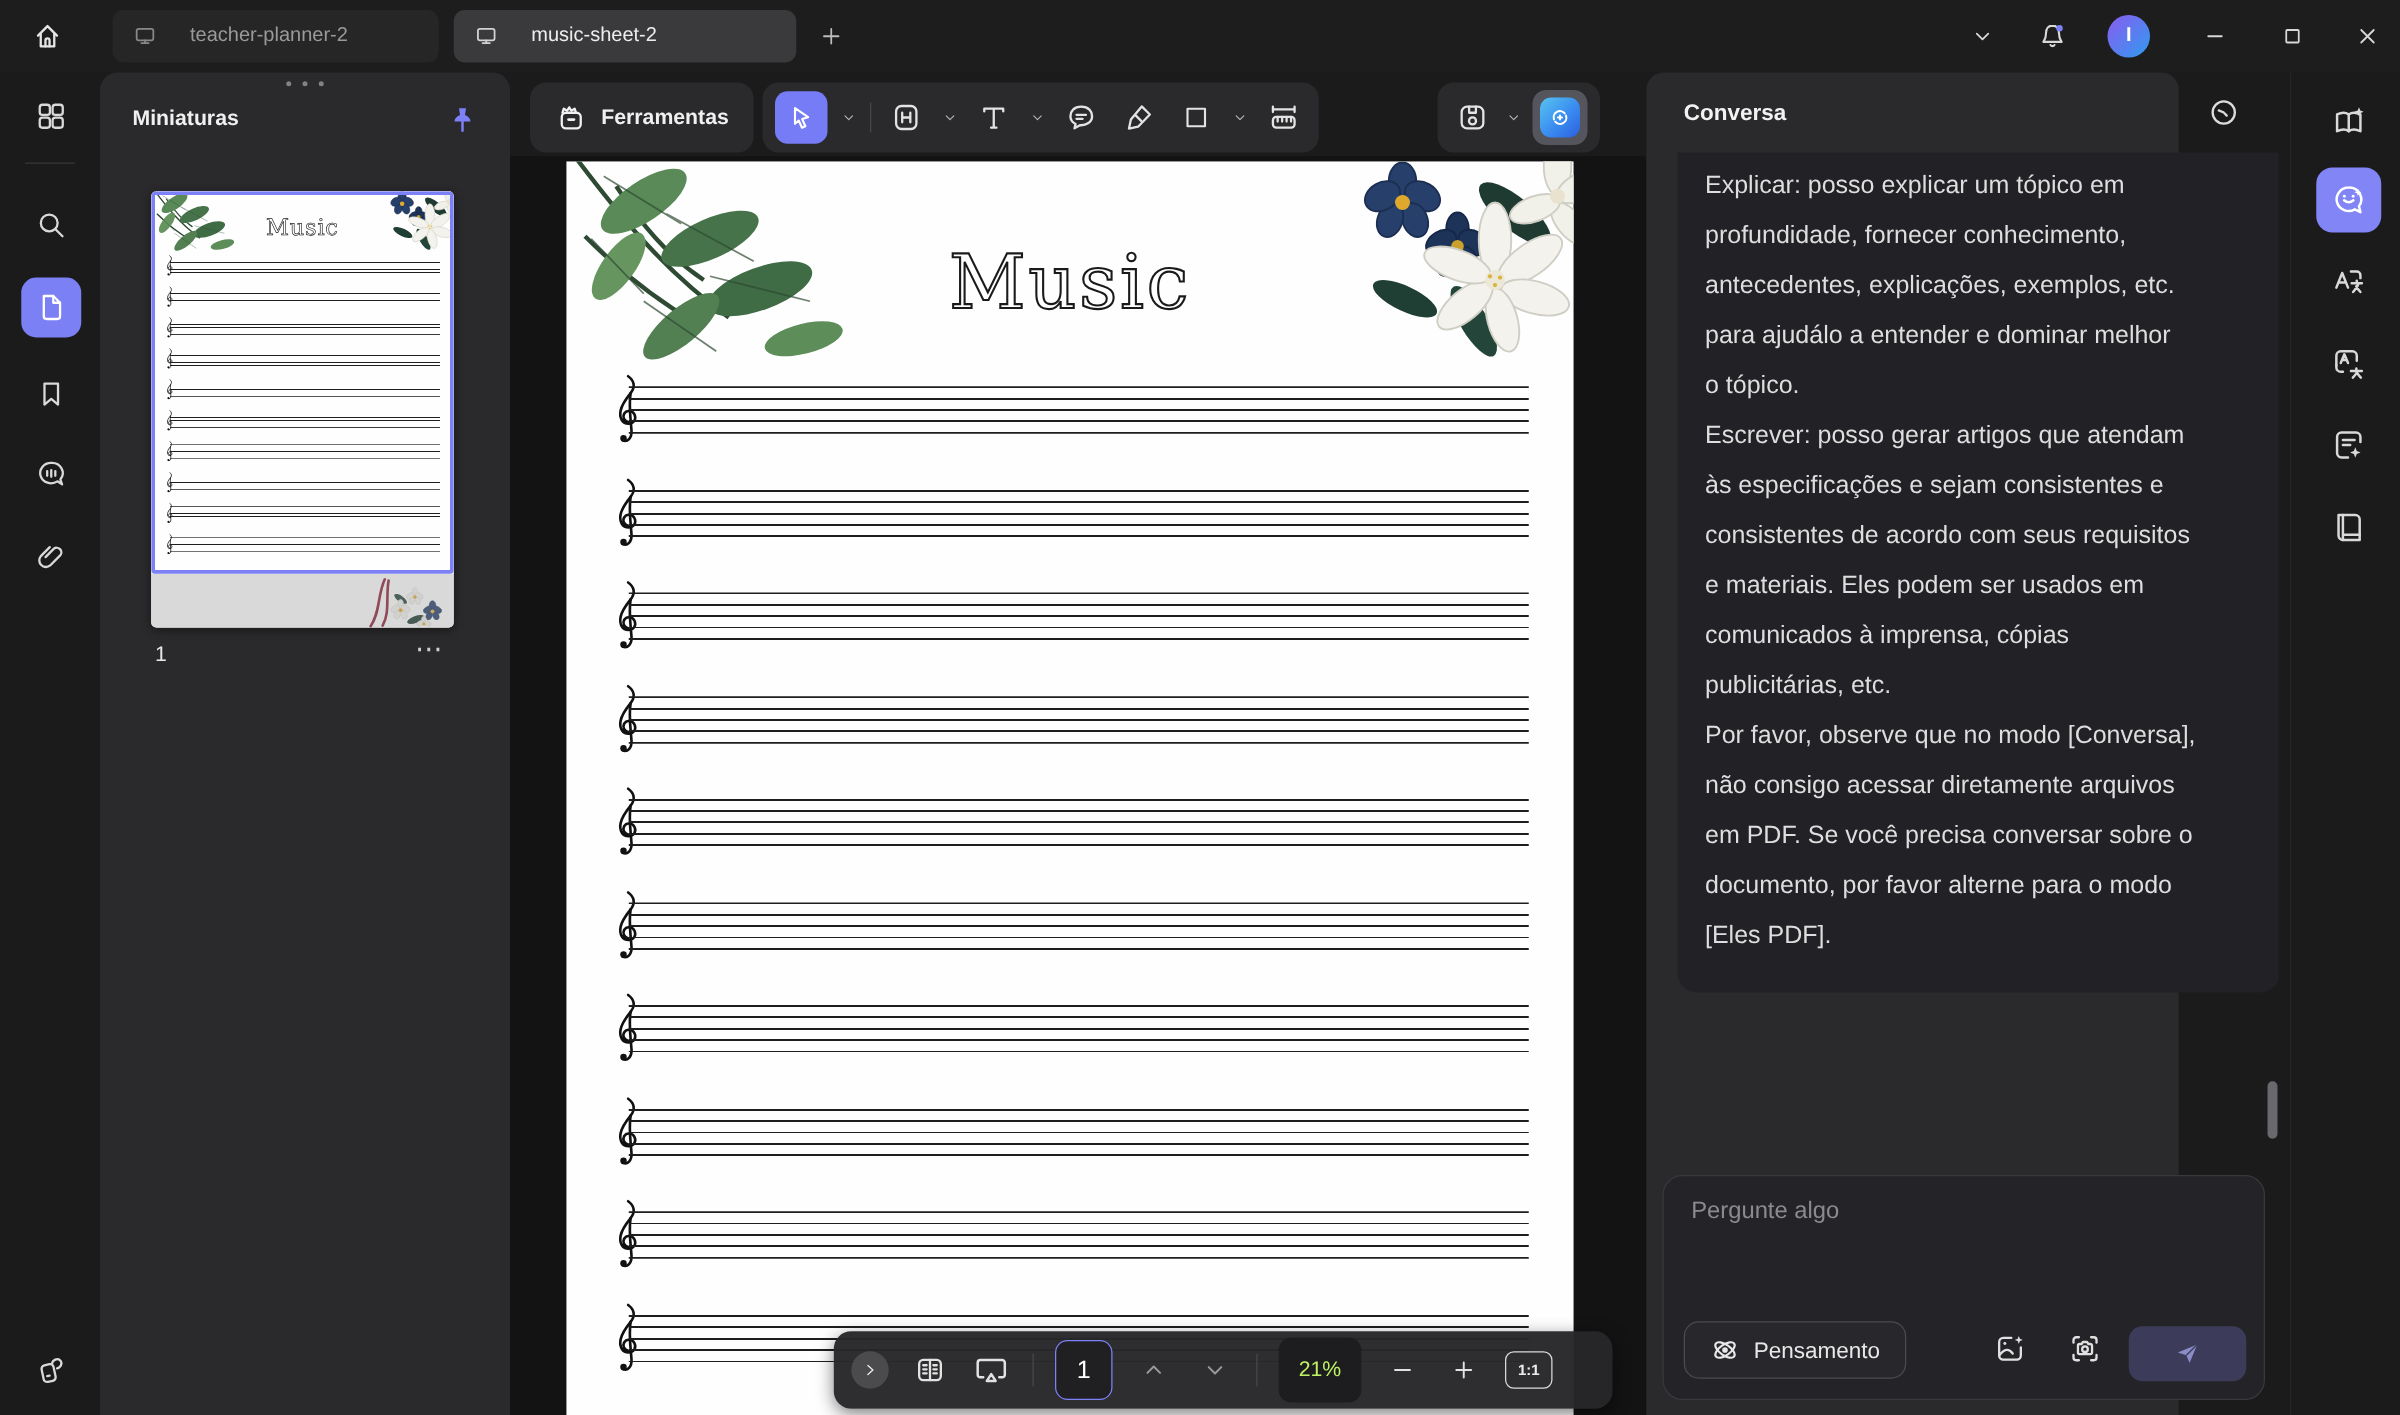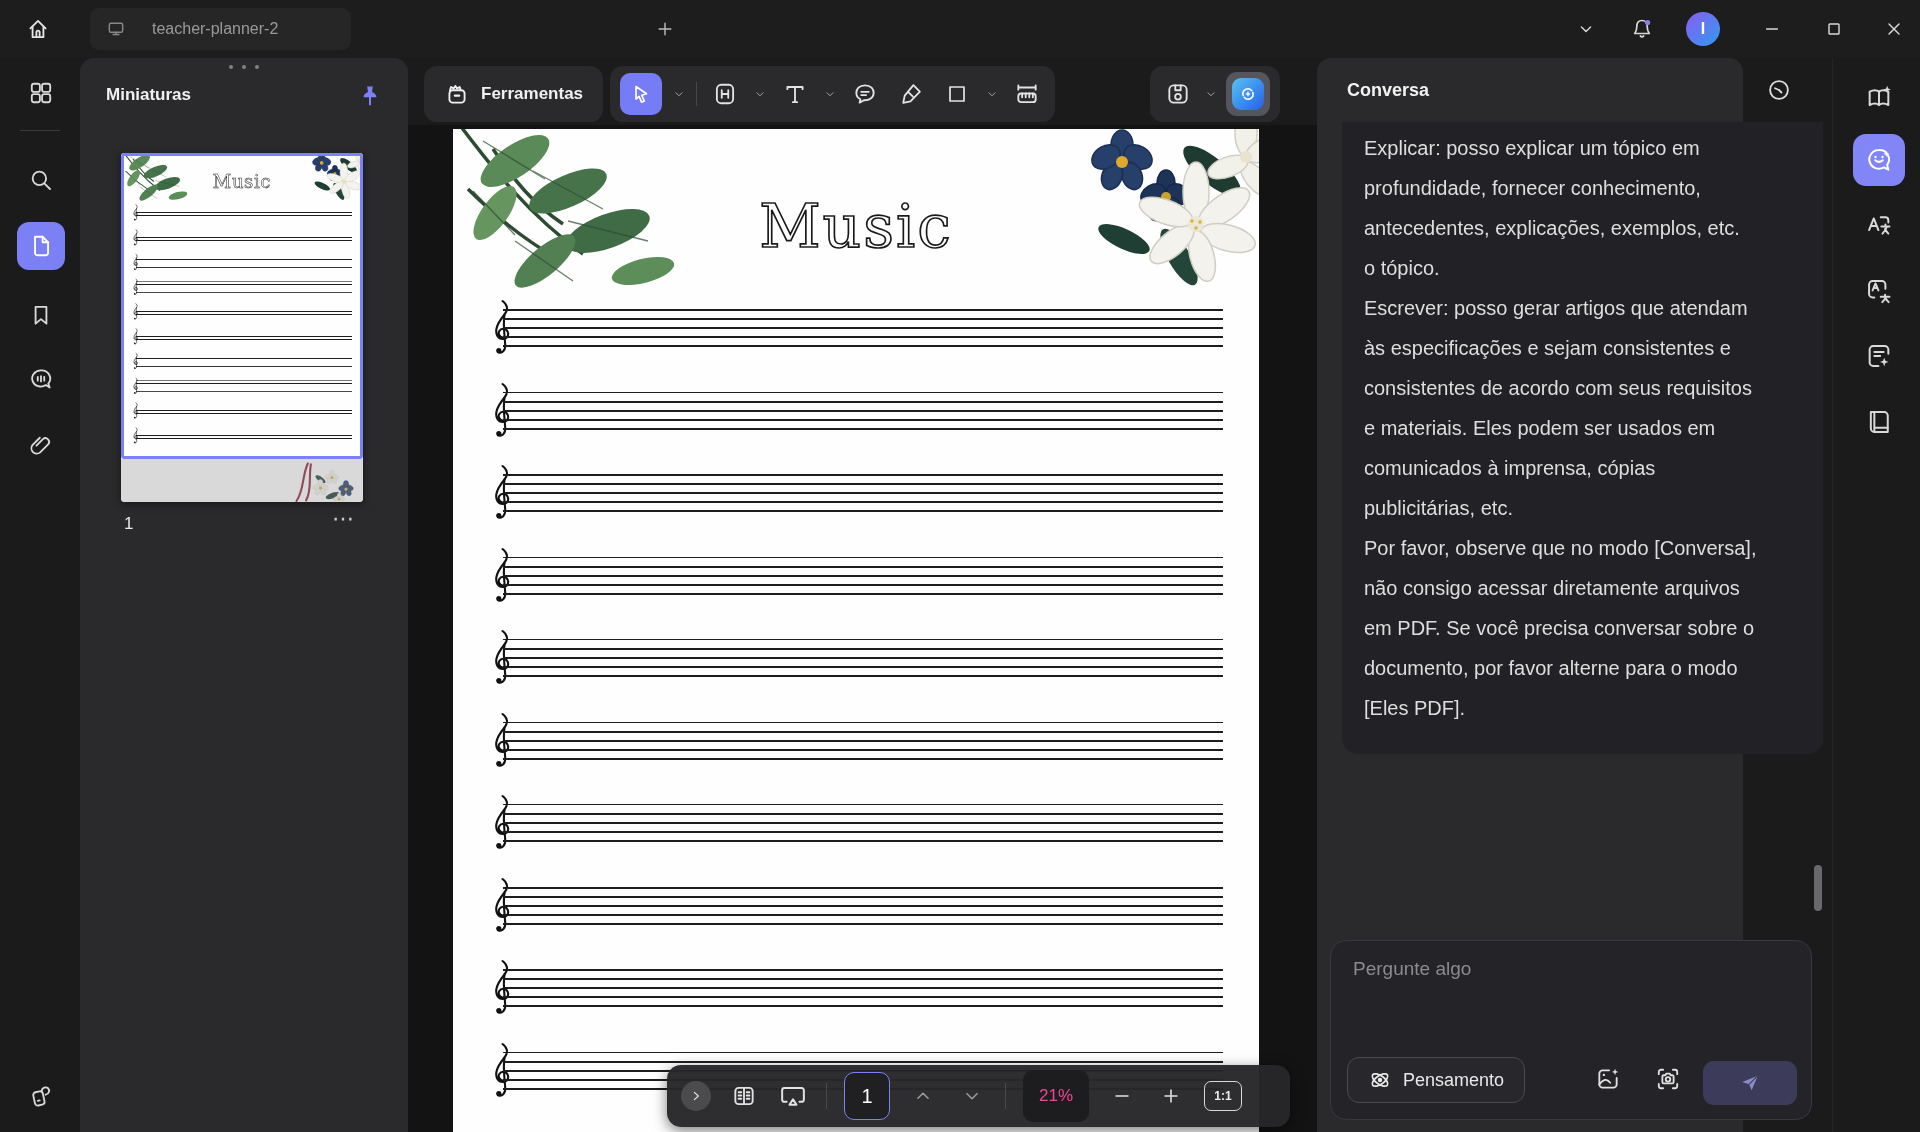--- a/index.html
+++ b/index.html
@@ -73,21 +73,21 @@
   .decor-tl { position:absolute; left:0; top:0; }
   .decor-tr { position:absolute; right:0; top:0; }
   .decor-b  { position:absolute; left:545px; top:1032px; }
 
   
   .bottom-bar { position:absolute; left:667px; top:1065px; width:623px; height:62px; border-radius:14px; background:rgba(39,39,41,.97); box-shadow:0 4px 14px rgba(0,0,0,.5); display:flex; align-items:center; gap:17px; padding:0 14px; color:#e2e2e2; z-index:5; }
   .bb-btn { width:32px; height:32px; display:flex; align-items:center; justify-content:center; color:#e2e2e2; }
   .bb-circle { width:30px; height:30px; border-radius:50%; background:#4b4b4e; display:flex; align-items:center; justify-content:center; color:#e8e8e8; }
   .bb-sep { width:1px; height:26px; background:#48484b; }
   .page-input { width:46px; height:48px; border-radius:10px; background:#202022; border:1.6px solid #7d81f7; color:#fff; font-size:20px; text-align:center; font-family:"Liberation Sans",sans-serif; }
-  .zoom-pill { min-width:66px; height:52px; border-radius:10px; background:#1d1d1f; color:#ec4899; font-size:17px; display:flex; align-items:center; justify-content:center; padding:0 10px; }
+  .zoom-pill { min-width:66px; height:52px; border-radius:10px; background:#1d1d1f; color:#bef264; font-size:17px; display:flex; align-items:center; justify-content:center; padding:0 10px; }
   .fit-btn { width:38px; height:30px; border:1.7px solid #d9d9d9; border-radius:7px; color:#ececec; font-size:12px; font-weight:bold; display:flex; align-items:center; justify-content:center; }
   .bb-chev { color:#9b9b9d; }
 
   
   .chat-panel { position:absolute; left:1317px; top:58px; width:426px; height:1074px; background:#2a2a2c; border-radius:14px 14px 0 0; }
   .chat-title { position:absolute; left:30px; top:22px; font-size:18px; font-weight:bold; color:#f2f2f2; }
   .chat-history-btn { position:absolute; left:444px; top:14px; width:36px; height:36px; display:flex; align-items:center; justify-content:center; color:#dcdcdc; }
   .chat-scroll { position:absolute; left:12px; top:64px; width:494px; height:818px; overflow:hidden; }
   .chat-bubble { position:absolute; left:13px; top:-20px; width:482px; background:#222226; border-radius:16px; padding:26px 22px; }
   .chat-line { font-size:20px; line-height:40px; color:#dedede; white-space:nowrap; }
@@ -116,20 +116,29 @@
         </span>
     </div>
     <div class="tab tab-1">
       <span class="ticon">
           <svg class="ico" width="20" height="20" viewBox="0 0 24 24">
             <rect x="4" y="5" width="16" height="11" rx="2"></rect>
             <path d="M12 16 V18.5 M8.5 18.5 H15.5"></path>
           </svg>
         </span>
       <span>teacher-planner-2</span>
+    </div>
+    <div class="tab tab-2">
+      <span class="ticon">
+          <svg class="ico" width="20" height="20" viewBox="0 0 24 24">
+            <rect x="4" y="5" width="16" height="11" rx="2"></rect>
+            <path d="M12 16 V18.5 M8.5 18.5 H15.5"></path>
+          </svg>
+        </span>
+      <span>music-sheet-2</span>
     </div>
     <div class="addtab">
       <span>
           <svg class="ico" width="20" height="20" viewBox="0 0 24 24">
             <path d="M12 5 V19 M5 12 H19"></path>
           </svg>
         </span>
     </div>
     <div class="tb-btn chev-main">
       <span>
@@ -858,20 +867,21 @@
             <circle cx="12" cy="12" r="8.2"></circle>
             <path d="M12 12 L8.3 10.4 M12 12 L14.2 14.3"></path>
           </svg>
         </span>
     </div>
     <div class="chat-scroll">
       <div class="chat-bubble">
           <div class="chat-line">Explicar: posso explicar um tópico em</div>
           <div class="chat-line">profundidade, fornecer conhecimento,</div>
           <div class="chat-line">antecedentes, explicações, exemplos, etc.</div>
+          <div class="chat-line">para ajudálo a entender e dominar melhor</div>
           <div class="chat-line">o tópico.</div>
           <div class="chat-line">Escrever: posso gerar artigos que atendam</div>
           <div class="chat-line">às especificações e sejam consistentes e</div>
           <div class="chat-line">consistentes de acordo com seus requisitos</div>
           <div class="chat-line">e materiais. Eles podem ser usados em</div>
           <div class="chat-line">comunicados à imprensa, cópias</div>
           <div class="chat-line">publicitárias, etc.</div>
           <div class="chat-line">Por favor, observe que no modo [Conversa],</div>
           <div class="chat-line">não consigo acessar diretamente arquivos</div>
           <div class="chat-line">em PDF. Se você precisa conversar sobre o</div>

